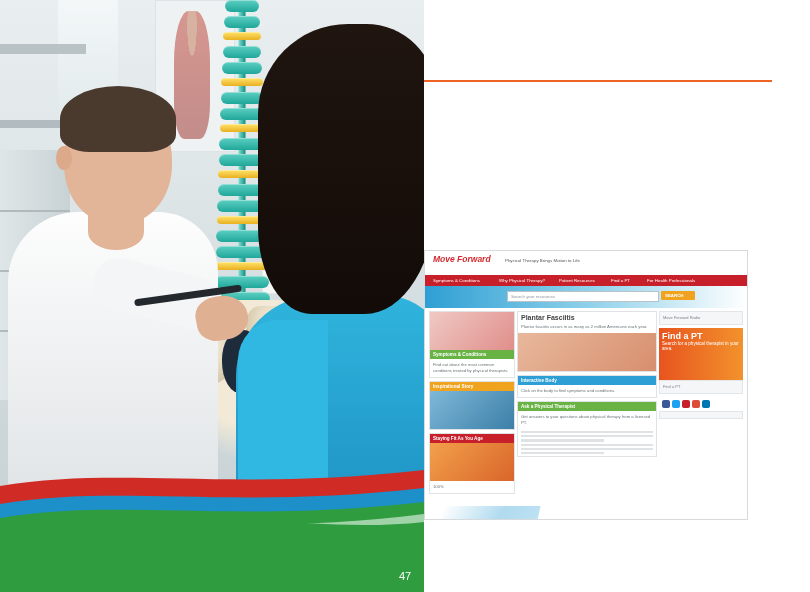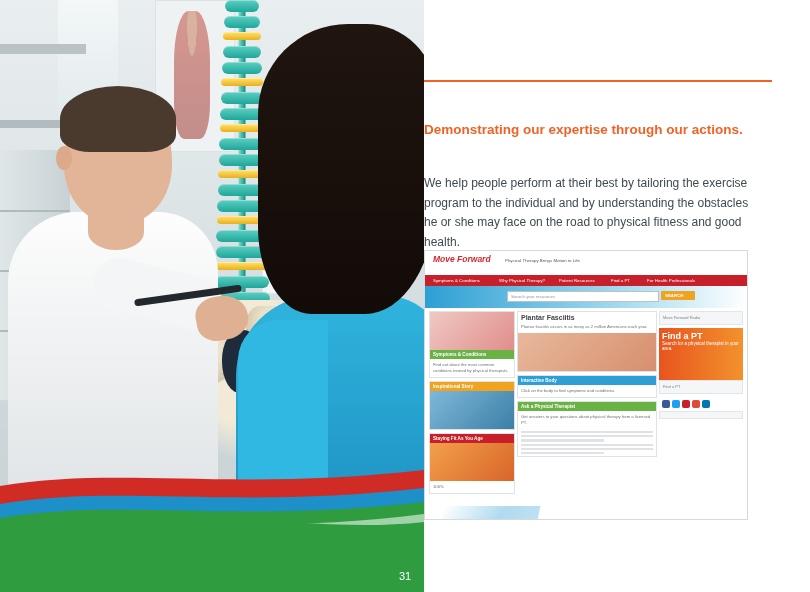--- a/index.html
+++ b/index.html
@@ -184,22 +184,20 @@
     <path d="M0,96 C120,78 250,104 424,82 L424,90 C250,112 120,86 0,104 Z" fill="#ffffff" opacity="0.35"></path>
   </svg>
   <svg style="position:absolute;left:0;bottom:0;width:810px;height:100px" viewBox="0 0 810 100" preserveAspectRatio="none">
     <path d="M0,30 C160,4 300,44 424,30 L424,100 L0,100 Z" fill="#2f9d3f"></path>
     <path d="M424,30 L810,30 L810,100 L424,100 Z" fill="#2f9d3f"></path>
     <path d="M424,30 L810,30 L810,34 L424,34 Z" fill="#2f9d3f"></path>
   </svg>
 
   <div class="content">
     <div class="headline-rule"></div>
-    <div class="subhead">Demonstrating our expertise through our actions.</div>
-    <div class="bodycopy">We help people perform at their best by tailoring the exercise program to the individual and by understanding the obstacles he or she may face on the road to physical fitness and good health.</div>
 
     <div class="site">
       <div class="site-top">
         <div class="site-logo">Move Forward</div>
         <div class="site-tag">Physical Therapy Brings Motion to Life</div>
       </div>
       <div class="site-nav">
         <span style="left:8px">Symptoms &amp; Conditions</span>
         <span style="left:74px">Why Physical Therapy?</span>
         <span style="left:134px">Patient Resources</span>
@@ -267,14 +265,14 @@
           <div class="sbtn g"></div>
           <div class="sbtn l"></div>
         </div>
         <div class="promo"></div>
       </div>
 
       <div class="bluefan"></div>
     </div>
   </div>
 
-  <div class="footer-num">31</div>
+  <div class="footer-num">47</div>
 </div>
 
 </body></html>

